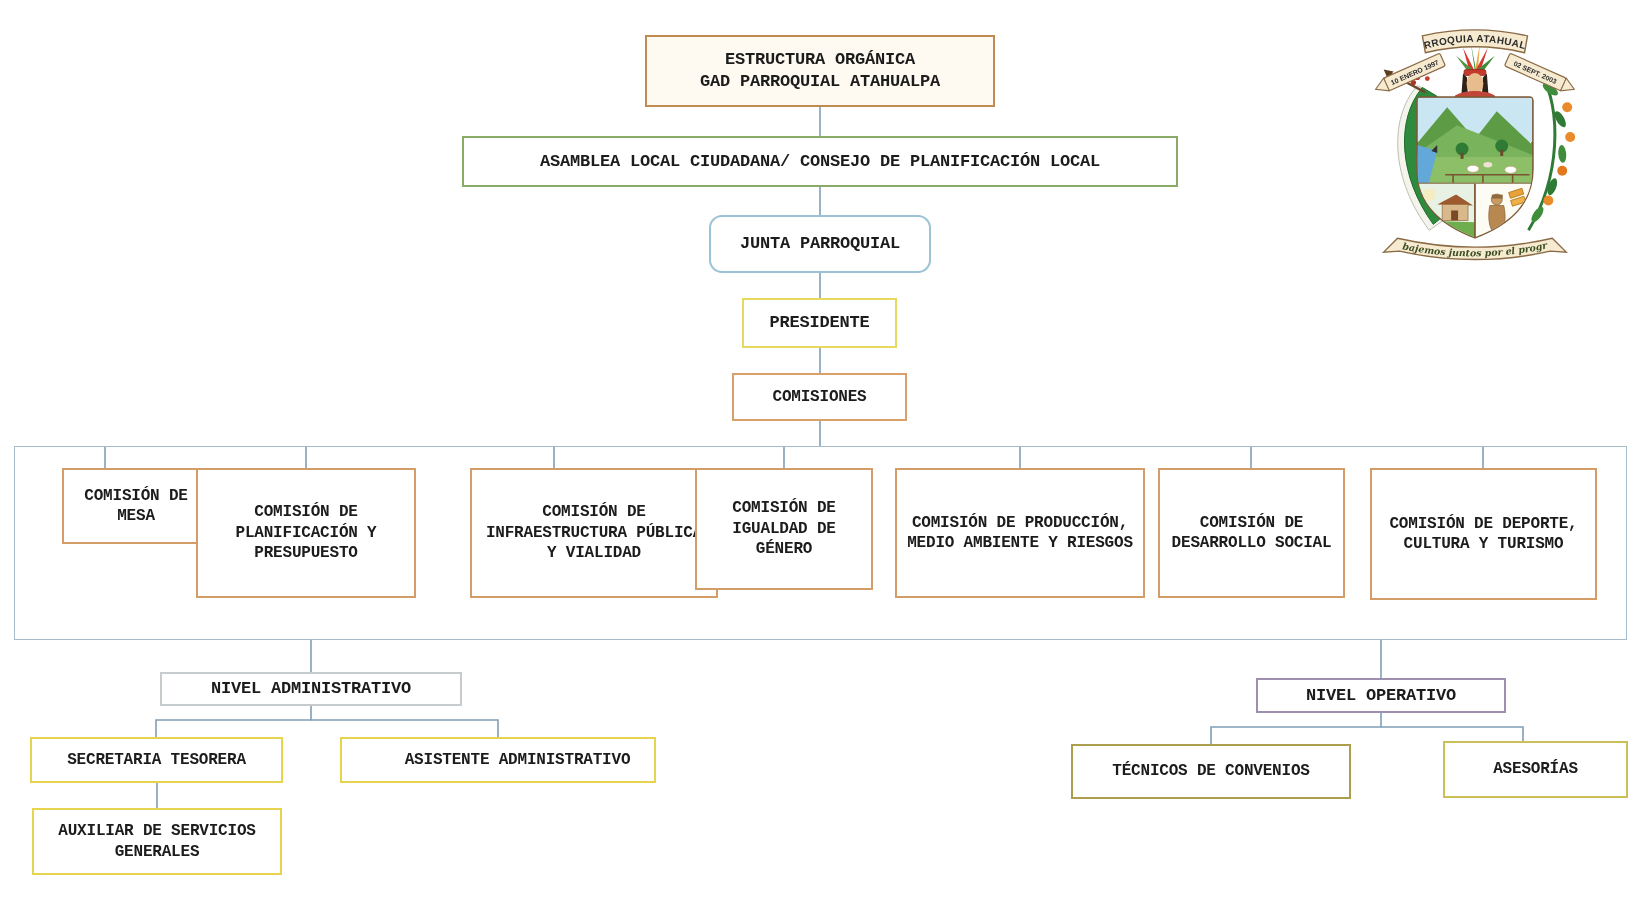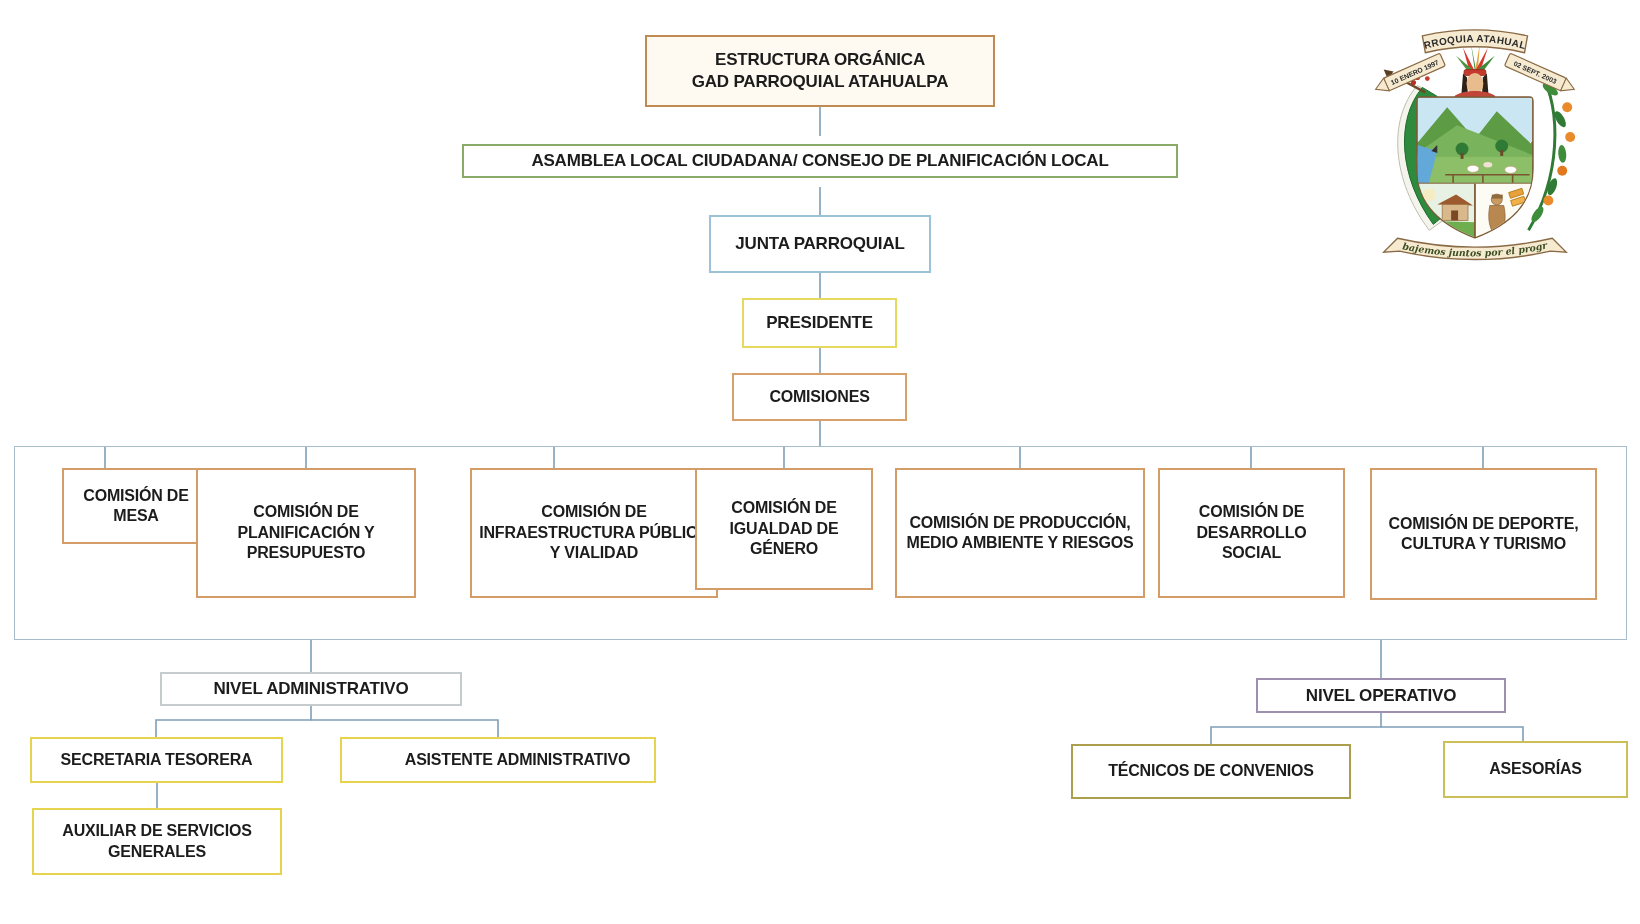--- a/index.html
+++ b/index.html
@@ -1,26 +1,26 @@
 <!DOCTYPE html>
 <html><head>
 <meta charset="utf-8">
 <style>
   html,body{margin:0;padding:0;background:#ffffff;}
   #stage{position:relative;width:1640px;height:924px;background:#ffffff;overflow:hidden;
          font-family:"Liberation Sans", sans-serif;}
   .node{position:absolute;background:#ffffff;border:2px solid #8b5cf6;display:flex;
         align-items:center;justify-content:center;text-align:center;font-weight:bold;
         color:#1c1c1c;line-height:1.28;box-sizing:border-box;padding:2px 5px;
-        letter-spacing:-0.2px;}
+        letter-spacing:-0.2px;font-family:Liberation Mono, monospace;}
   .fs17{font-size:17px;} .fs16{font-size:16px;text-align:center;} .fs15{font-size:17px;}
 
   #title-box      {left:645px;top:35px;width:350px;height:72px;border-color:#c08b53;background:#fefaf1;}
-  #asamblea-box   {left:462px;top:144px;width:716px;height:34px;border-color:#8aab68;}
-  #junta-box      {left:709px;top:215px;width:222px;height:58px;border-color:#9cc3d5;}
+  #asamblea-box   {left:462px;top:136px;width:716px;height:51px;border-color:#8aab68;}
+  #junta-box      {left:709px;top:215px;width:222px;height:58px;border-color:#9cc3d5;border-radius:13px;}
   #presidente-box {left:742px;top:298px;width:155px;height:50px;border-color:#e6d95f;}
   #comisiones-box {left:732px;top:373px;width:175px;height:48px;border-color:#d8a06a;}
 
   #comisiones-frame{position:absolute;left:14px;top:446px;width:1613px;height:194px;
         border:1.5px solid #a6bcca;box-sizing:border-box;background:transparent;}
 
   .comision{border-color:#d49c66;}
   #com-0{left:31px;  top:468px;width:148px;height:76px;margin-left:31px;}
   #com-1{left:196px; top:468px;width:220px;height:130px;}
   #com-2{left:430px; top:468px;width:248px;height:130px;margin-left:40px;}

